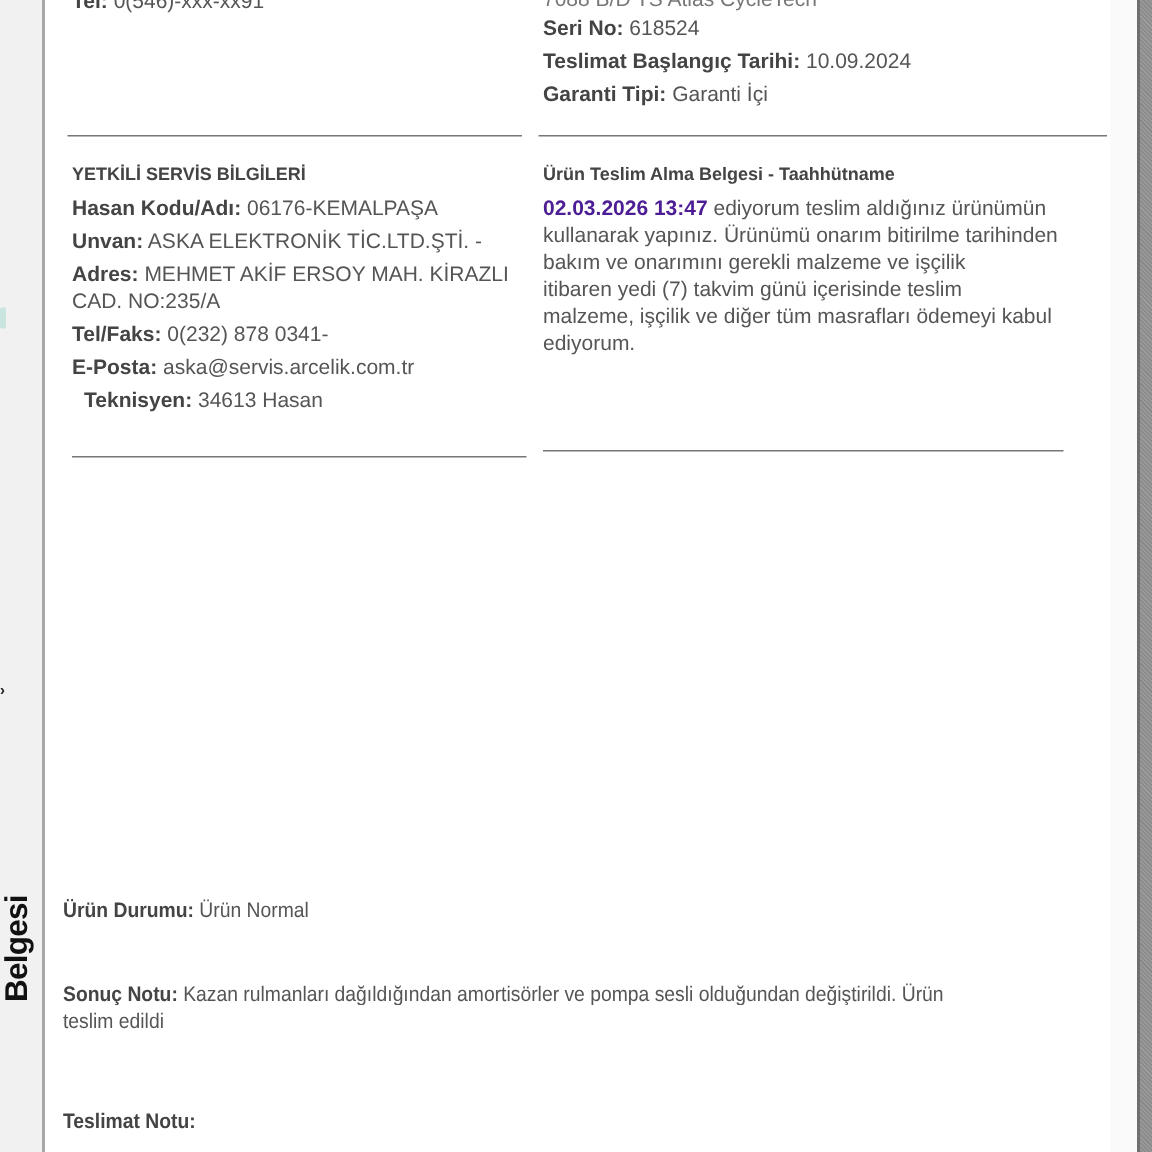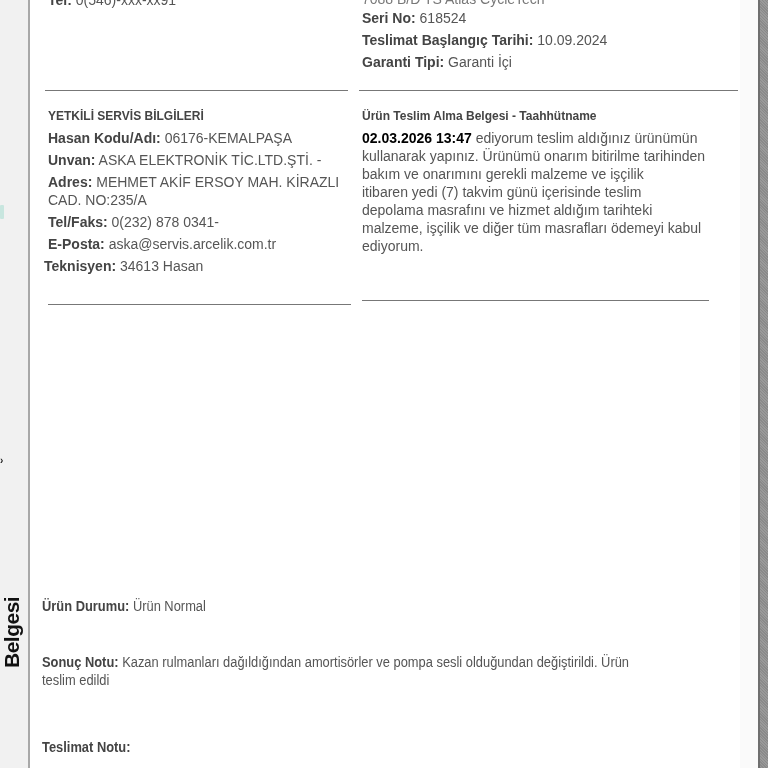--- a/index.html
+++ b/index.html
@@ -49,21 +49,21 @@
       position: absolute; left: 758px; top: 0; width: 10px; height: 768px;
       background: repeating-linear-gradient(45deg, #8a8a8a 0 1px, #9a9a9a 1px 2px);
       border-left: 2px solid #6f6f6f;
     }
     .field { font-size: 14px; line-height: 18px; color: #555; white-space: nowrap; }
     .field b { color: #444; font-weight: bold; }
     .abs { position: absolute; }
     .hr { position: absolute; height: 1px; background: #777; }
     .section-title { font-size: 12px; font-weight: bold; color: #444; line-height: 18px; }
     .para { font-size: 14px; line-height: 18px; color: #555; }
-    .para b { color: #000000; }
+    .para b { color: #4c1d95; }
     .narrow-text {
       font-family: "Liberation Sans", sans-serif;
       font-size: 14px; line-height: 18px; color: #555;
       transform: scaleX(0.92); transform-origin: left top;
     }
     .narrow-text b { color: #444; }
   </style>
 </head>
 <body>
 
@@ -114,33 +114,32 @@
 </div>
 <div class="abs field" style="left:48px; top:191px;">CAD. NO:235/A</div>
 <div class="abs field" style="left:48px; top:213px;">
   <b>Tel/Faks:</b>
   <span>0(232) 878 0341-</span>
 </div>
 <div class="abs field" style="left:48px; top:235px;">
   <b>E-Posta:</b>
   <span>aska@servis.arcelik.com.tr</span>
 </div>
-<div class="abs field" style="left:44px; top:257px;">
+<div class="abs field" style="left:56px; top:257px;">
   <b>Teknisyen:</b>
   <span>34613 Hasan</span>
 </div>
 <div class="hr" style="left:48px; top:304px; width:303px;"></div>
 
 <div class="abs section-title" style="left:362px; top:107px;">Ürün Teslim Alma Belgesi - Taahhütname</div>
 <div class="abs para" style="left:362px; top:129px; width:380px;">
   <div style="white-space:nowrap;"><b>02.03.2026 13:47</b><span> ediyorum teslim aldığınız ürünümün</span></div>
   <div style="white-space:nowrap;">kullanarak yapınız. Ürünümü onarım bitirilme tarihinden</div>
   <div style="white-space:nowrap;">bakım ve onarımını gerekli malzeme ve işçilik</div>
   <div style="white-space:nowrap;">itibaren yedi (7) takvim günü içerisinde teslim</div>
-  <div style="white-space:nowrap;">depolama masrafını ve hizmet aldığım tarihteki</div>
   <div style="white-space:nowrap;">malzeme, işçilik ve diğer tüm masrafları ödemeyi kabul</div>
   <div style="white-space:nowrap;">ediyorum.</div>
 </div>
 <div class="hr" style="left:362px; top:300px; width:347px;"></div>
 
 <div class="abs narrow-text" style="left:42px; top:597px; white-space:nowrap;">
   <b>Ürün Durumu:</b>
   <span>Ürün Normal</span>
 </div>
 <div class="abs narrow-text" style="left:42px; top:653px; white-space:nowrap;">

